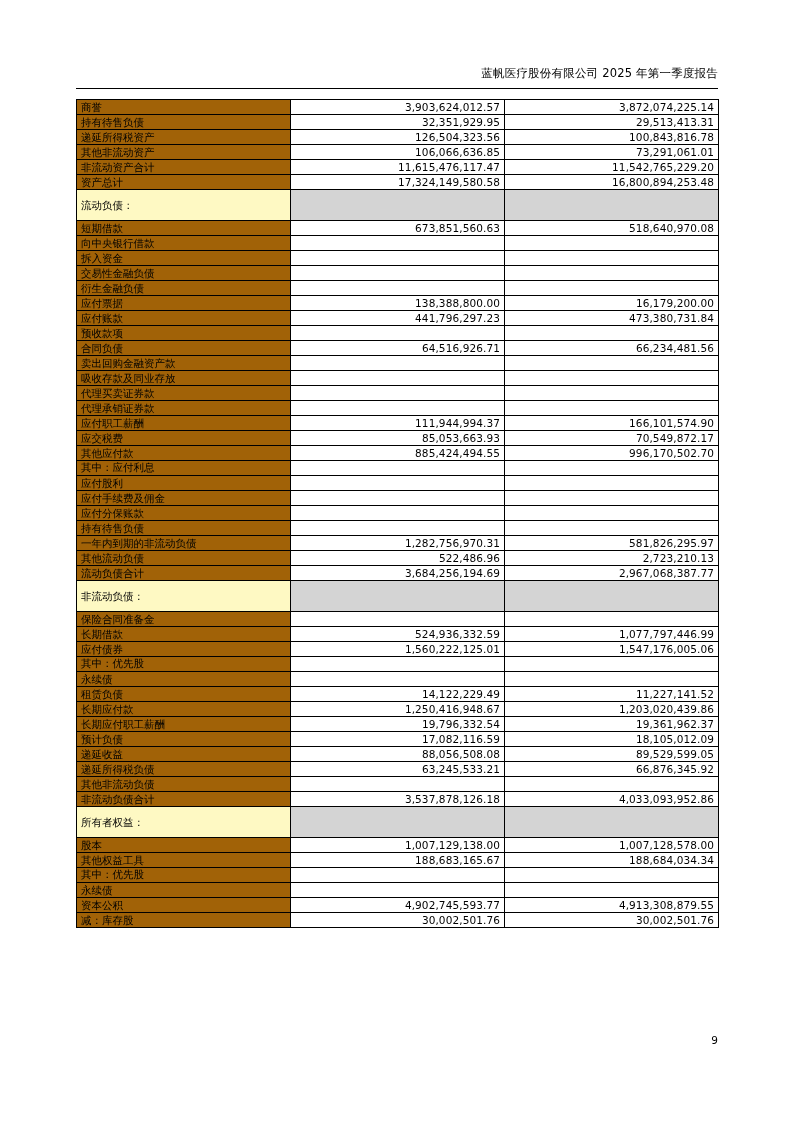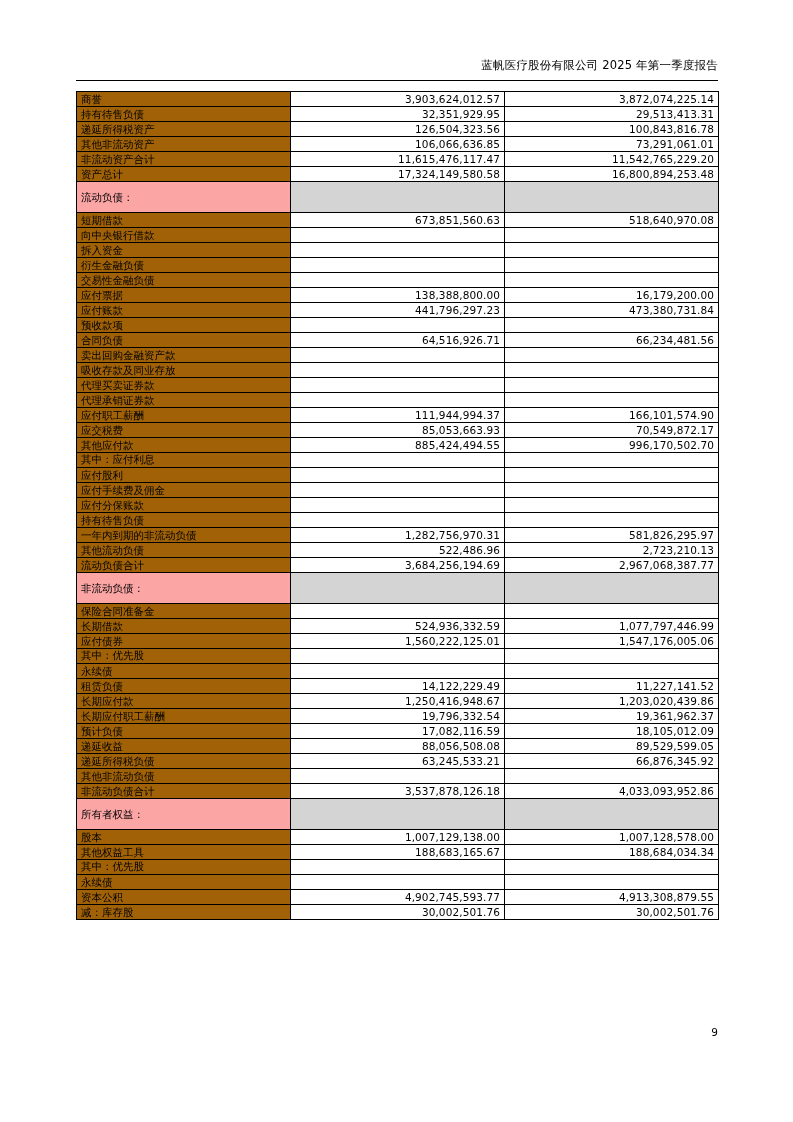--- a/index.html
+++ b/index.html
@@ -10,21 +10,21 @@
   body {
     width: 793px;
     height: 1122px;
     font-family: "DejaVu Sans", "Liberation Sans", sans-serif;
     color: #000000;
     position: relative;
     overflow: hidden;
   }
   .page {
     position: absolute;
-    left: 0; top: 0;
+    left: 0; top: 8px;
     width: 793px;
     height: 834px;
   }
   
   .doc-header {
     position: absolute;
     left: 76px;
     top: 58px;
     width: 642px;
     text-align: right;
@@ -77,21 +77,21 @@
   
   .lvl0 { padding-left: 3px; margin-left: 48px; }
   .lvl1 { padding-left: 17px; }
   .lvl2 { padding-left: 31px; font-family: Liberation Mono, monospace; }
   .lvl3 { padding-left: 59px; }
 
   
   tr.section td {
     height: 30px;
     line-height: 30px;
-    background: #fca5a5;
+    background: #fef9c3;
   }
   tr.section td.val { background: #d4d4d4; }
 
   
   .page-number {
     position: absolute;
     left: 0;
     top: 1026px;
     width: 718px;
     text-align: right;
@@ -157,26 +157,26 @@
           <td class="label lvl1">向中央银行借款</td>
           <td class="val"></td>
           <td class="val"></td>
         </tr>
         <tr>
           <td class="label lvl1">拆入资金</td>
           <td class="val"></td>
           <td class="val"></td>
         </tr>
         <tr>
+          <td class="label lvl1">交易性金融负债</td>
+          <td class="val"></td>
+          <td class="val"></td>
+        </tr>
+        <tr>
           <td class="label lvl1">衍生金融负债</td>
-          <td class="val"></td>
-          <td class="val"></td>
-        </tr>
-        <tr>
-          <td class="label lvl1">交易性金融负债</td>
           <td class="val"></td>
           <td class="val"></td>
         </tr>
         <tr>
           <td class="label lvl1">应付票据</td>
           <td class="val">138,388,800.00</td>
           <td class="val">16,179,200.00</td>
         </tr>
         <tr>
           <td class="label lvl1">应付账款</td>

